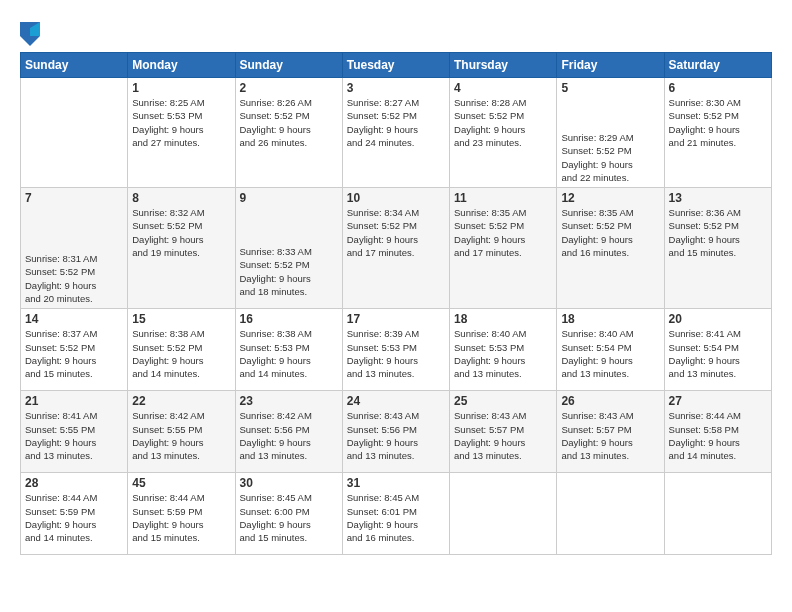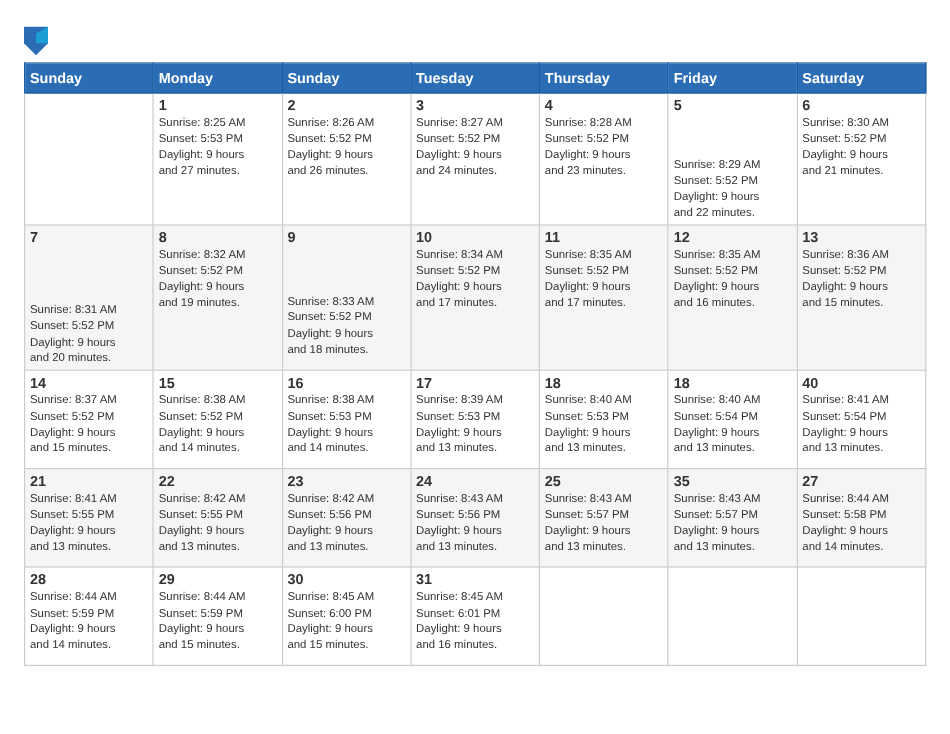--- a/index.html
+++ b/index.html
@@ -268,21 +268,21 @@
 and 13 minutes.</div>
           </td>
           <td>
             <span class="day-num">18</span>
             <div class="day-info" style="white-space: pre-line;">Sunrise: 8:40 AM
 Sunset: 5:54 PM
 Daylight: 9 hours
 and 13 minutes.</div>
           </td>
           <td>
-            <span class="day-num">40</span>
+            <span class="day-num">20</span>
             <div class="day-info" style="white-space: pre-line;">Sunrise: 8:41 AM
 Sunset: 5:54 PM
 Daylight: 9 hours
 and 13 minutes.</div>
           </td>
         </tr>
         <tr>
           <td>
             <span class="day-num">21</span>
             <div class="day-info" style="white-space: pre-line;">Sunrise: 8:41 AM
@@ -312,21 +312,21 @@
 and 13 minutes.</div>
           </td>
           <td>
             <span class="day-num">25</span>
             <div class="day-info" style="white-space: pre-line;">Sunrise: 8:43 AM
 Sunset: 5:57 PM
 Daylight: 9 hours
 and 13 minutes.</div>
           </td>
           <td>
-            <span class="day-num">35</span>
+            <span class="day-num">26</span>
             <div class="day-info" style="white-space: pre-line;">Sunrise: 8:43 AM
 Sunset: 5:57 PM
 Daylight: 9 hours
 and 13 minutes.</div>
           </td>
           <td>
             <span class="day-num">27</span>
             <div class="day-info" style="white-space: pre-line;">Sunrise: 8:44 AM
 Sunset: 5:58 PM
 Daylight: 9 hours
@@ -335,21 +335,21 @@
         </tr>
         <tr>
           <td>
             <span class="day-num">28</span>
             <div class="day-info" style="white-space: pre-line;">Sunrise: 8:44 AM
 Sunset: 5:59 PM
 Daylight: 9 hours
 and 14 minutes.</div>
           </td>
           <td>
-            <span class="day-num">29</span>
+            <span class="day-num">45</span>
             <div class="day-info" style="white-space: pre-line;">Sunrise: 8:44 AM
 Sunset: 5:59 PM
 Daylight: 9 hours
 and 15 minutes.</div>
           </td>
           <td>
             <span class="day-num">30</span>
             <div class="day-info" style="white-space: pre-line;">Sunrise: 8:45 AM
 Sunset: 6:00 PM
 Daylight: 9 hours

